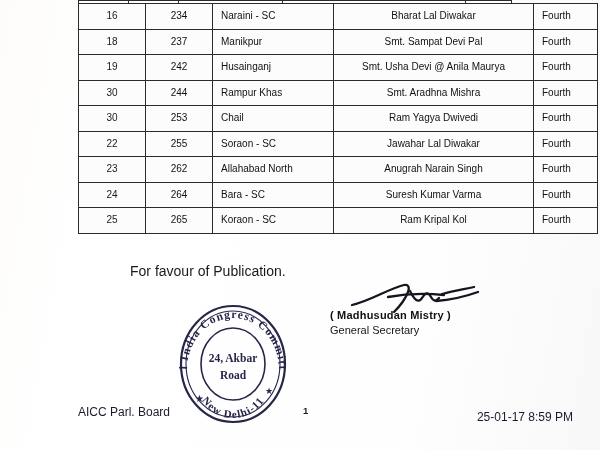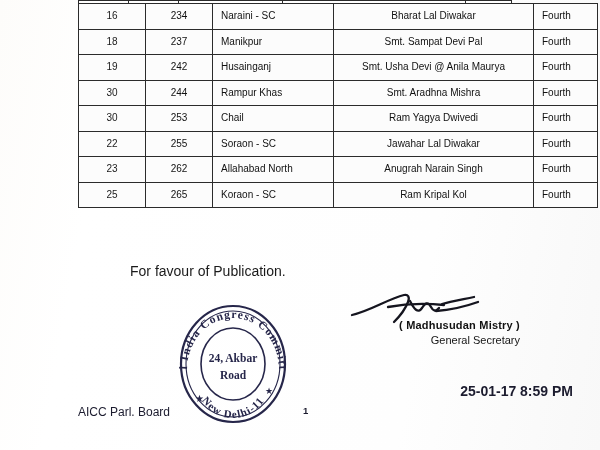--- a/index.html
+++ b/index.html
@@ -82,23 +82,23 @@
     top: 300px;
     width: 120px;
     height: 128px;
   }
   .seal svg { display: block; }
 
   
   .sig-block {
     position: absolute;
     left: 330px;
-    top: 293px;
+    top: 283px;
     width: 190px;
-    text-align: right;
+    text-align: left;
   }
   .sig-mark {
     position: relative;
     height: 30px;
     margin-bottom: -4px;
   }
   .sig-mark svg {
     position: absolute;
     left: 18px;
     top: -2px;
@@ -133,23 +133,23 @@
     position: absolute;
     left: 303px;
     top: 405px;
     font-size: 9.5px;
     font-weight: bold;
     color: #1b1b2e;
   }
   .footer-right {
     position: absolute;
     right: 27px;
-    top: 383px;
-    font-size: 14px;
-    font-weight: bold;
+    top: 410px;
+    font-size: 12px;
+    font-weight: normal;
     color: #1b1b2e;
   }
 </style>
 </head>
 <body>
 
 <div class="page-scan"></div>
 
 <div class="table-topcut">
   <div class="seg" style="left:50px"></div>
@@ -202,20 +202,27 @@
       <td class="col-no">255</td>
       <td class="col-const">Soraon - SC</td>
       <td class="col-cand">Jawahar Lal Diwakar</td>
       <td class="col-list">Fourth</td>
     </tr>
     <tr>
       <td class="col-sl">23</td>
       <td class="col-no">262</td>
       <td class="col-const">Allahabad North</td>
       <td class="col-cand">Anugrah Narain Singh</td>
+      <td class="col-list">Fourth</td>
+    </tr>
+    <tr>
+      <td class="col-sl">24</td>
+      <td class="col-no">264</td>
+      <td class="col-const">Bara - SC</td>
+      <td class="col-cand">Suresh Kumar Varma</td>
       <td class="col-list">Fourth</td>
     </tr>
     <tr>
       <td class="col-sl">25</td>
       <td class="col-no">265</td>
       <td class="col-const">Koraon - SC</td>
       <td class="col-cand">Ram Kripal Kol</td>
       <td class="col-list">Fourth</td>
     </tr>
   </tbody>

